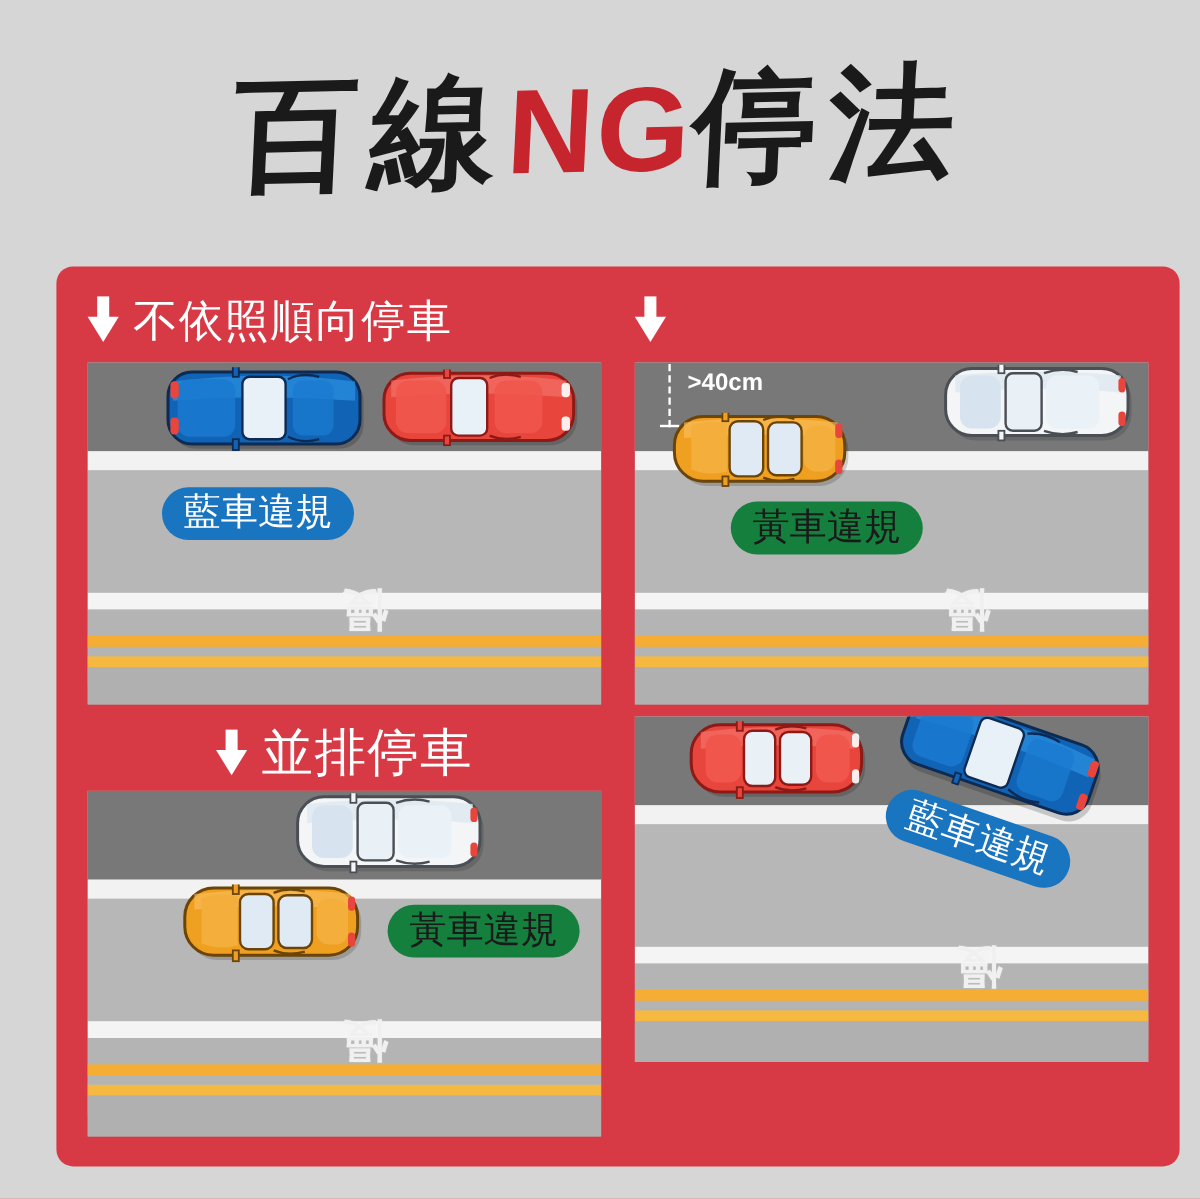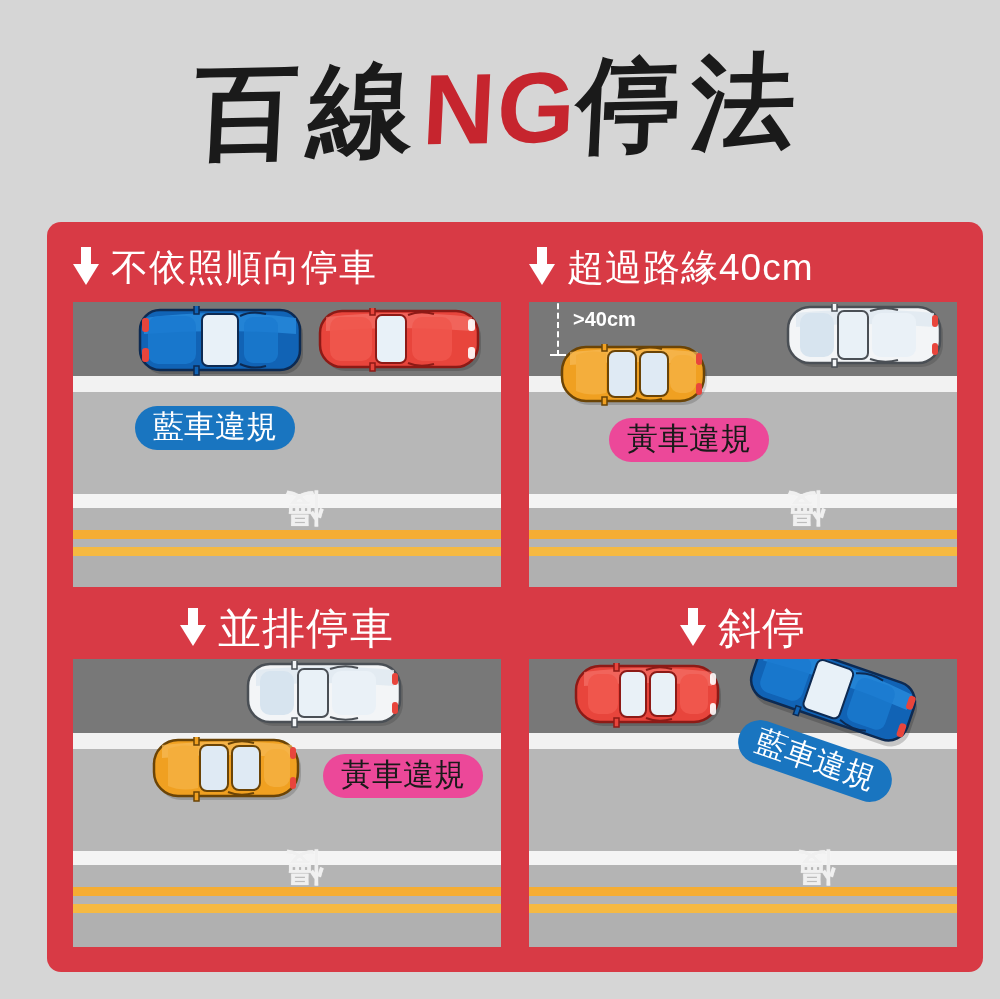--- a/index.html
+++ b/index.html
@@ -84,21 +84,21 @@
     transform:rotate(180deg);font-weight:600;
     text-shadow:0 0 1px rgba(255,255,255,.7);
   }
   
   .badge{
     position:absolute;display:inline-flex;align-items:center;justify-content:center;
     border-radius:999px;padding:5px 18px 8px;font-size:31px;line-height:1;
     white-space:nowrap;font-weight:500;
   }
   .badge-blue{background:#1975c0;color:#ffffff;}
-  .badge-orange{background:#ec4899;color:#1a1a1a;}
+  .badge-orange{background:#15803d;color:#1a1a1a;}
   
   .measure{position:absolute;}
   .measure .mline{
     position:absolute;left:0;top:0;width:0;height:62px;
     border-left:2px dashed #ffffff;
   }
   .measure .mcap{
     position:absolute;left:-7px;width:16px;height:0;border-top:2px solid #fff;
   }
   .measure .mtxt{
@@ -174,21 +174,20 @@
           <span>藍車違規</span>
         </div>
 
       <div class="road-mark" style="left:212px;top:188px;">慢</div>
     </div>
   </div>
 
   <div class="panel p2">
     <div class="panel-head">
       <span class="arrow-down"></span>
-      <span class="head-label">超過路緣40cm</span>
     </div>
     <div class="road">
       <div class="band b-curb"></div>
       <div class="band b-line1"></div>
       <div class="band b-lane1"></div>
       <div class="band b-line2"></div>
       <div class="band b-lane2"></div>
       <div class="band b-y1"></div>
       <div class="band b-y2"></div>
       <div class="band b-lane3"></div>
@@ -303,24 +302,20 @@
 
       <div class="badge badge-orange" style="left:250px;top:95px;">
           <span>黃車違規</span>
         </div>
 
       <div class="road-mark" style="left:212px;top:190px;">慢</div>
     </div>
   </div>
 
   <div class="panel p4">
-    <div class="panel-head">
-      <span class="arrow-down"></span>
-      <span class="head-label">斜停</span>
-    </div>
     <div class="road">
       <div class="band b-curb"></div>
       <div class="band b-line1"></div>
       <div class="band b-lane1"></div>
       <div class="band b-line2"></div>
       <div class="band b-lane2"></div>
       <div class="band b-y1"></div>
       <div class="band b-y2"></div>
       <div class="band b-lane3"></div>
 

